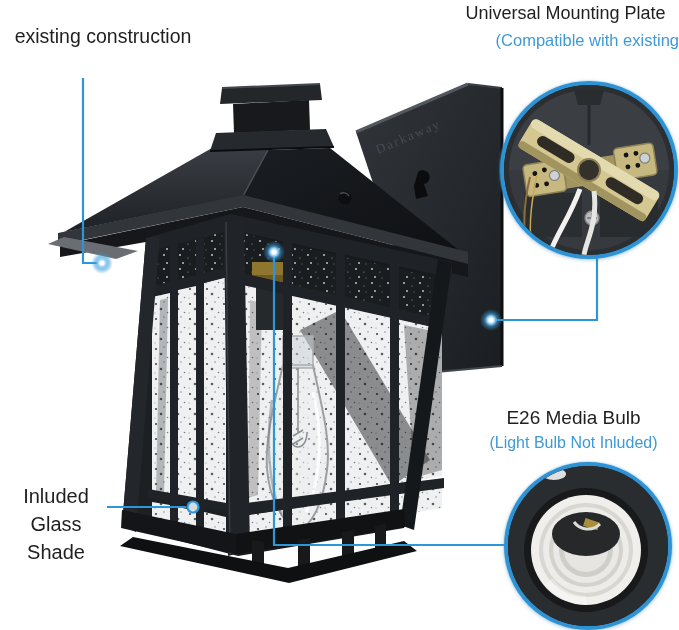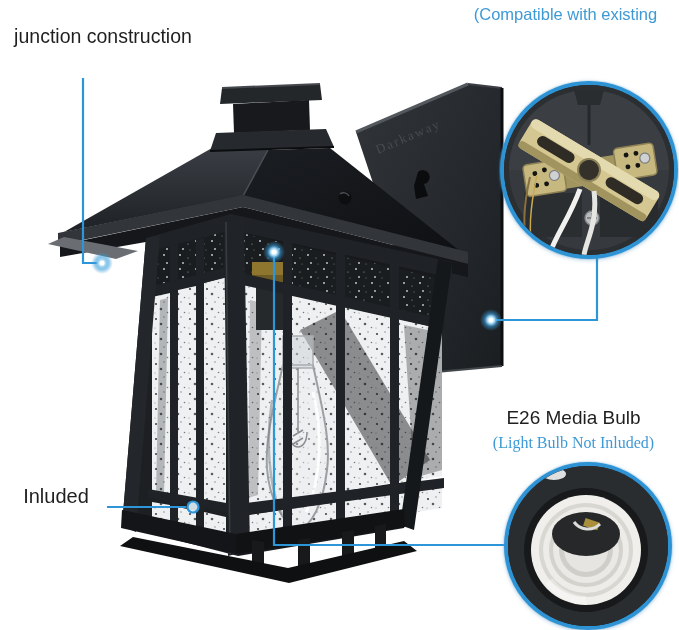--- a/index.html
+++ b/index.html
@@ -5,23 +5,23 @@
   html,body{margin:0;padding:0;background:#fff;}
   .stage{
     position:relative;width:679px;height:630px;background:#ffffff;overflow:hidden;
     font-family:"Liberation Sans",sans-serif;
   }
   .scene{position:absolute;left:0;top:0;}
   .note{position:absolute;text-align:center;color:#1f1f1f;}
   .note .blue{color:#3d9ad6;}
   .n-weather{left:0;top:22px;width:206px;font-size:19.5px;line-height:28px;}
   .n-mounting{left:452px;top:0;width:227px;font-size:18px;line-height:26px;}
-  .n-mounting .blue{font-size:16.5px;line-height:28px;}
+  .n-mounting .blue{font-size:16.5px;line-height:28px;text-align:right;}
   .n-socket{left:468px;top:406px;width:211px;font-size:19px;line-height:24px;}
-  .n-socket .blue{font-size:16px;line-height:26px;font-family:Liberation Serif, serif;}
+  .n-socket .blue{font-size:16px;line-height:26px;}
   .n-glass{left:0;top:482px;width:112px;font-size:20px;line-height:28px;}
   .inset{
     position:absolute;border-radius:50%;overflow:hidden;
     border:4px solid #2e93d4;
     box-shadow:0 1px 4px rgba(30,110,170,.35), 0 0 0 1px rgba(150,205,235,.25);
     background:#2b2e31;
   }
   .inset svg{display:block;}
   .inset-top{left:500px;top:81px;width:170px;height:170px;}
   .inset-bottom{left:504px;top:462px;width:160px;height:160px;}
@@ -187,34 +187,36 @@
         <circle cx="491" cy="320" r="11" fill="url(#glowDot)"></circle>
           <circle cx="491" cy="320" r="2.6" fill="#ffffff"></circle>
         <circle cx="274" cy="252" r="11" fill="url(#glowDot)"></circle>
           <circle cx="274" cy="252" r="2.6" fill="#ffffff"></circle>
       </g>
       <circle cx="193" cy="507" r="5.5" fill="rgba(228,242,251,0.9)" stroke="#2d96d9" stroke-width="2.2"></circle>
     </g>
   </svg>
 
   <div class="note n-weather">
-    <div>junction construction</div>
+    <div>existing construction</div>
   </div>
 
   <div class="note n-mounting">
+    <div>Universal Mounting Plate</div>
     <div class="blue">(Compatible with existing</div>
   </div>
 
   <div class="note n-socket">
     <div>E26 Media Bulb</div>
     <div class="blue">(Light Bulb Not Inluded)</div>
   </div>
 
   <div class="note n-glass">
     <div>Inluded</div>
+    <div>Glass Shade</div>
   </div>
 
   <div class="inset inset-top">
     <svg width="170" height="170" viewBox="0 0 170 170">
       <rect width="170" height="170" fill="#2c2f32"></rect>
       <circle cx="85" cy="85" r="80" fill="#36393d"></circle>
       <path d="M5,85 A80,80 0 0 1 165,85" fill="#3b3e42"></path>
       <polygon points="70,5 100,5 96,20 74,20" fill="#2a2d30"></polygon>
       <line x1="85" y1="20" x2="85" y2="60" stroke="#26292c" stroke-width="3"></line>
       <rect x="20" y="108" width="58" height="44" fill="#2b2e31"></rect>

